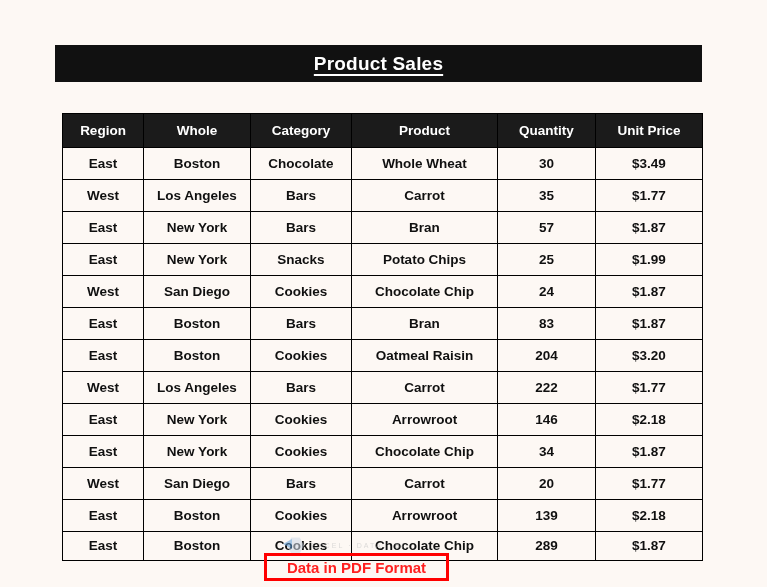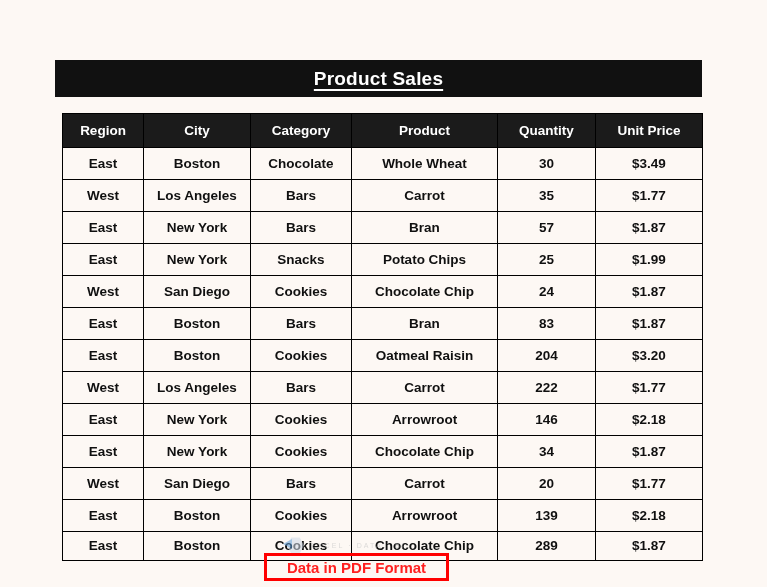--- a/index.html
+++ b/index.html
@@ -20,21 +20,21 @@
     left: 0;
     top: 0;
     width: 767px;
     height: 587px;
   }
 
   
   .title-banner {
     position: absolute;
     left: 55px;
-    top: 60px;
+    top: 45px;
     width: 647px;
     height: 37px;
     background: #111111;
     box-sizing: border-box;
     display: flex;
     align-items: center;
     justify-content: center;
   }
   .title-text {
     color: #ffffff;
@@ -192,21 +192,21 @@
       <col class="col-region">
       <col class="col-city">
       <col class="col-category">
       <col class="col-product">
       <col class="col-quantity">
       <col class="col-price">
     </colgroup>
     <thead>
       <tr>
         <th>Region</th>
-        <th>City</th>
+        <th>Whole</th>
         <th>Category</th>
         <th>Product</th>
         <th>Quantity</th>
         <th>Unit Price</th>
       </tr>
     </thead>
     <tbody>
         <tr>
           <td>East</td>
           <td>Boston</td>

